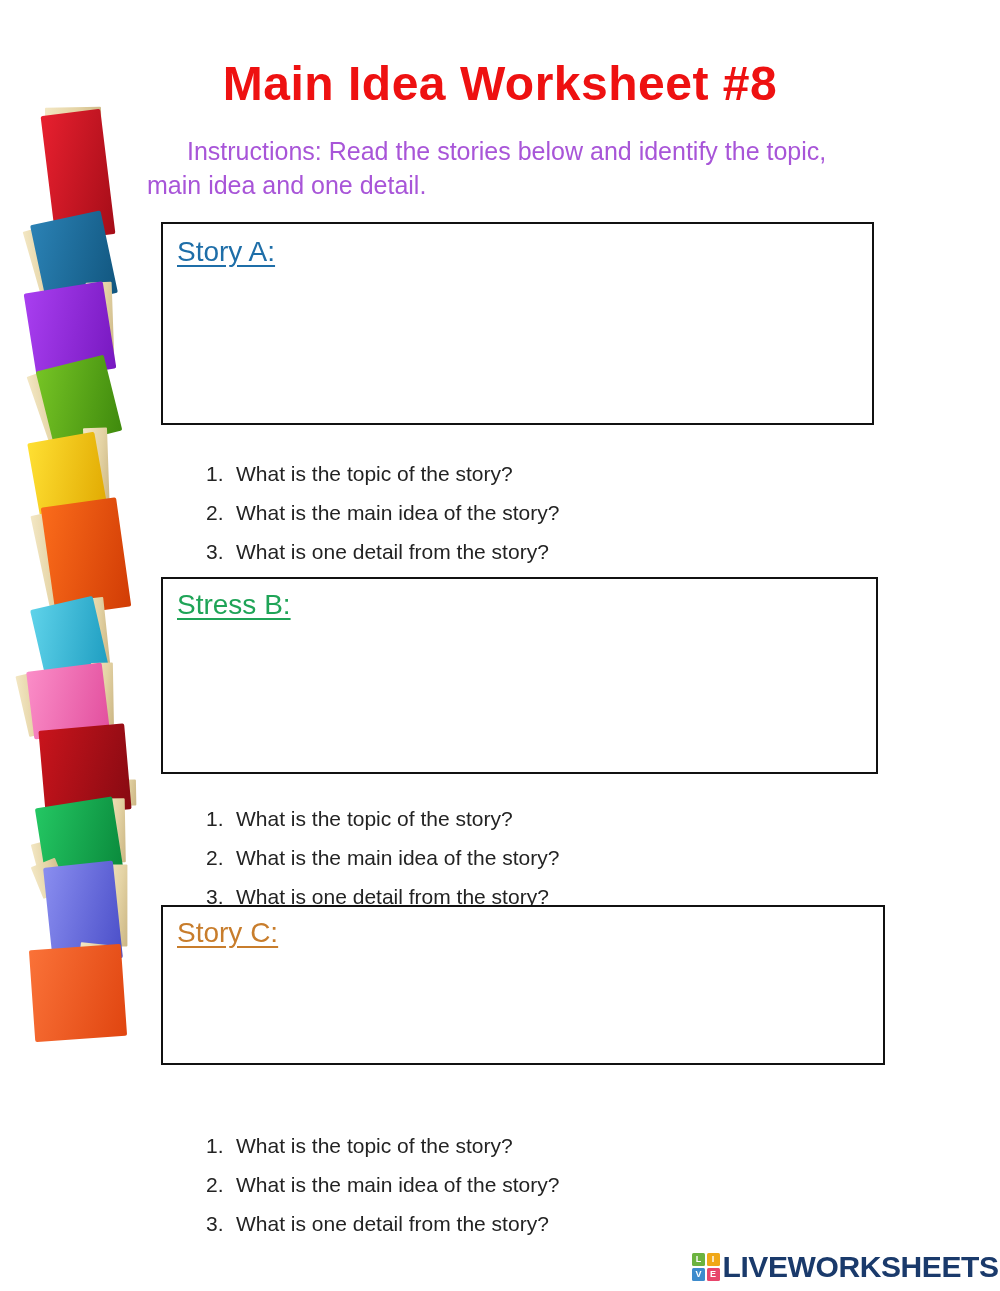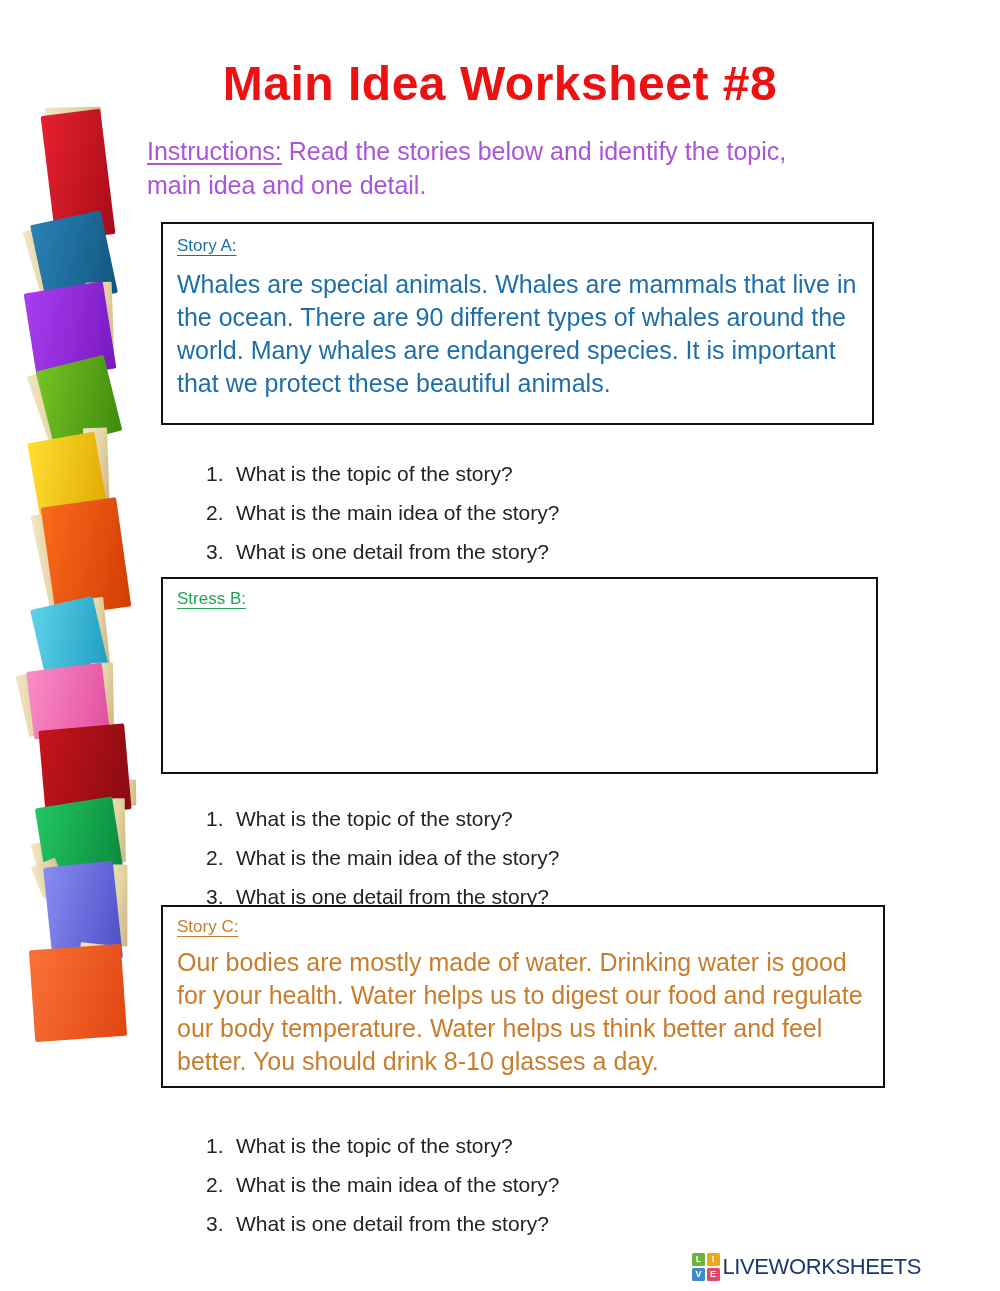--- a/index.html
+++ b/index.html
@@ -34,22 +34,22 @@
   #instructions {
     position: absolute;
     top: 134px;
     left: 147px;
     width: 700px;
     font-size: 25px;
     line-height: 34px;
     color: #a855d8;
   }
   #instructions .lbl {
-    text-decoration: underline;
     text-underline-offset: 3px;
+    margin-left: 40px;
   }
 
   
   #book-stack {
     position: absolute;
     left: 26px;
     top: 112px;
     width: 120px;
     height: 1055px;
   }
@@ -70,40 +70,40 @@
 
   
   .story-box {
     position: absolute;
     background: #ffffff;
     border: 2px solid #111111;
     box-sizing: border-box;
   }
   .story-label {
     display: inline-block;
-    font-size: 17px;
+    font-size: 28px;
     text-decoration: underline;
     text-underline-offset: 4px;
     margin: 0;
   }
   .story-text {
     font-size: 25px;
     line-height: 33px;
     margin: 0;
   }
 
   #story-box-a { left: 161px; top: 222px; width: 713px; height: 203px; padding: 12px 14px 0 14px; }
   #story-box-a .story-label, #story-box-a .story-text { color: #1e6ea8; }
   #story-box-a .story-text { margin-top: 12px; }
 
   #story-box-b { left: 161px; top: 577px; width: 717px; height: 197px; padding: 10px 12px 0 14px; }
   #story-box-b .story-label, #story-box-b .story-text { color: #1fa457; }
   #story-box-b .story-text { margin-top: 9px; }
 
-  #story-box-c { left: 161px; top: 905px; width: 724px; height: 183px; padding: 10px 12px 0 14px; }
+  #story-box-c { left: 161px; top: 905px; width: 724px; height: 160px; padding: 10px 12px 0 14px; }
   #story-box-c .story-label, #story-box-c .story-text { color: #c87d2c; }
   #story-box-c .story-text { margin-top: 9px; }
 
   
   .question-list {
     position: absolute;
     margin: 16px;
     padding: 0;
     list-style: none;
   }
@@ -145,22 +145,22 @@
     font-weight: bold;
     color: #ffffff;
     border-radius: 1.5px;
     line-height: 1;
   }
   .tile-l { background: #6cb33f; }
   .tile-i { background: #f0a818; }
   .tile-v { background: #3d8bcc; }
   .tile-e { background: #e8456b; }
   #logo-wordmark {
-    font-size: 22px;
-    font-weight: normal;
+    font-size: 30px;
+    font-weight: bold;
     color: #1a3a6b;
     letter-spacing: -0.4px;
     line-height: 1;
   }
 </style>
 </head>
 <body>
 
 <div id="worksheet-title">Main Idea Worksheet #8</div>
 
@@ -229,21 +229,20 @@
   </div>
 
   <div class="book" style="left:6px;top:835px;width:92px;height:92px;transform:rotate(-4deg);">
     <div class="pages" style="left:50px;top:-2px;width:30px;height:26px;transform:rotate(10deg);"></div>
     <div class="cover" style="background:linear-gradient(110deg,#fa7238,#e04510);"></div>
   </div>
 </div>
 
 <div class="story-box" id="story-box-a">
   <div class="story-label">Story A:</div>
-  <p class="story-text">Whales are special animals.  Whales are mammals that live in the ocean.  There are 90 different types of whales around the world.  Many whales are endangered species. It is important that we protect these beautiful animals.</p>
 </div>
 
 <ol class="question-list" id="questions-a">
   <li>
     <span class="num">1.</span><span>What is the topic of the story?</span>
   </li>
   <li>
     <span class="num">2.</span><span>What is the main idea of the story?</span>
   </li>
   <li>
@@ -262,21 +261,20 @@
   <li>
     <span class="num">2.</span><span>What is the main idea of the story?</span>
   </li>
   <li>
     <span class="num">3.</span><span>What is one detail from the story?</span>
   </li>
 </ol>
 
 <div class="story-box" id="story-box-c">
   <div class="story-label">Story C:</div>
-  <p class="story-text">Our bodies are mostly made of water. Drinking water is good for your health.  Water helps us to digest our food and regulate our body temperature. Water helps us think better and feel better. You should drink 8-10 glasses a day.</p>
 </div>
 
 <ol class="question-list" id="questions-c">
   <li>
     <span class="num">1.</span><span>What is the topic of the story?</span>
   </li>
   <li>
     <span class="num">2.</span><span>What is the main idea of the story?</span>
   </li>
   <li>

